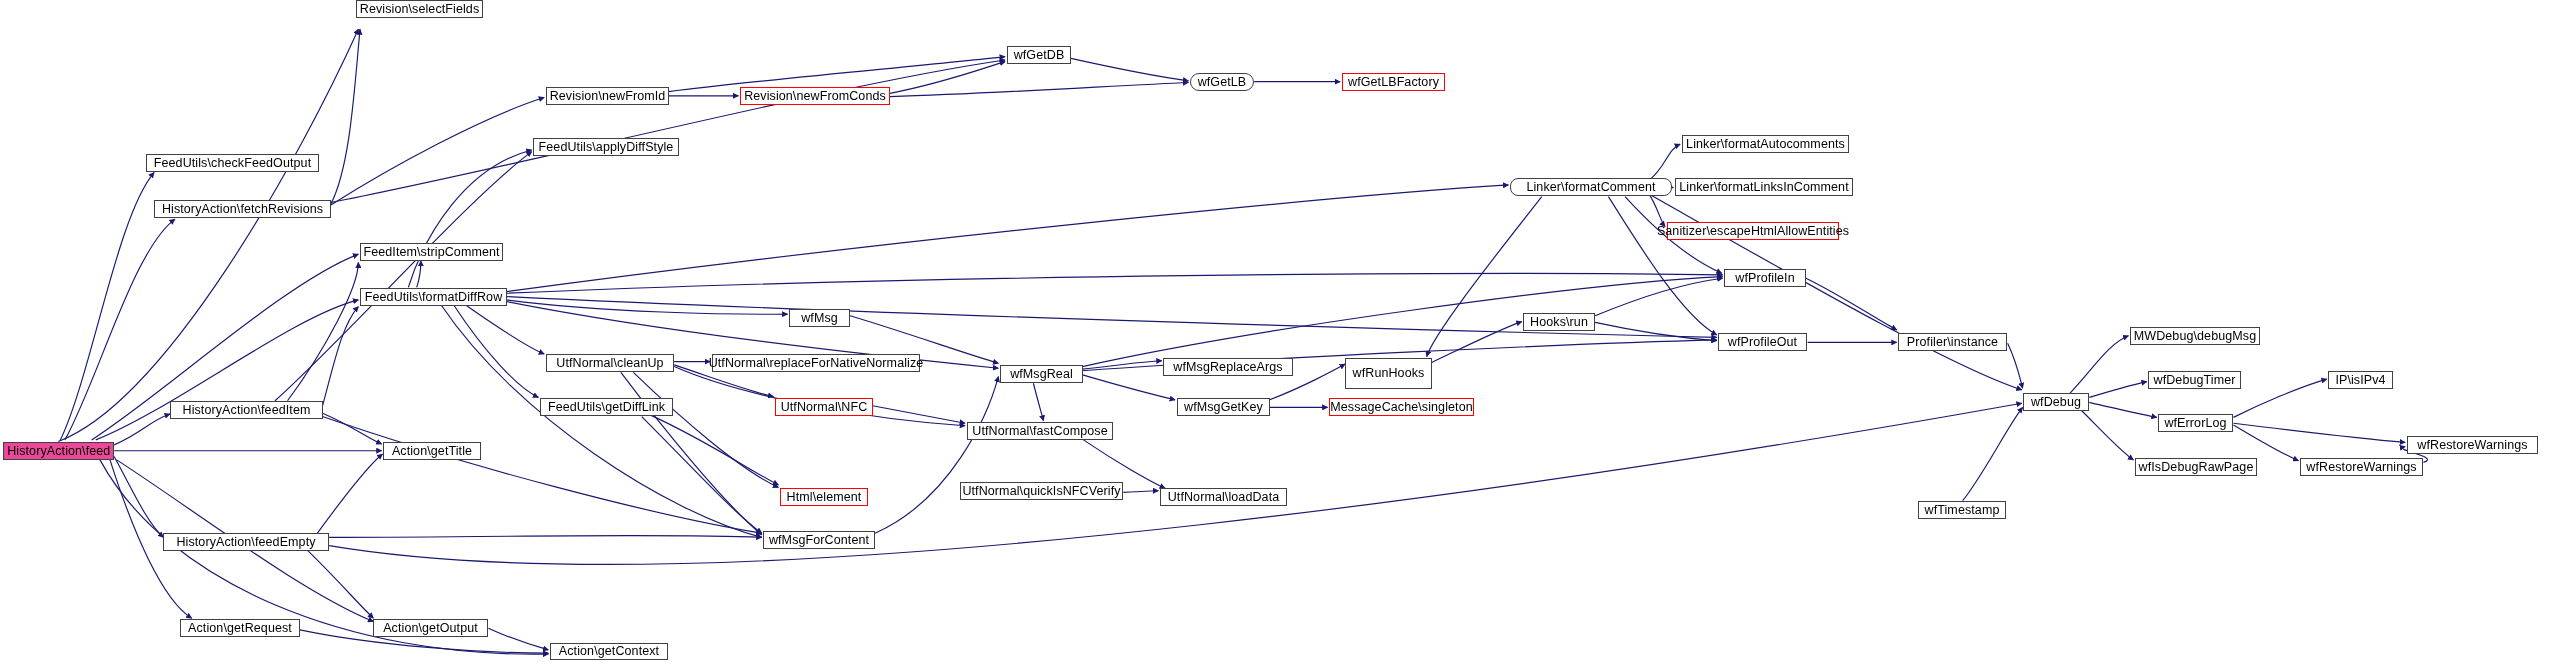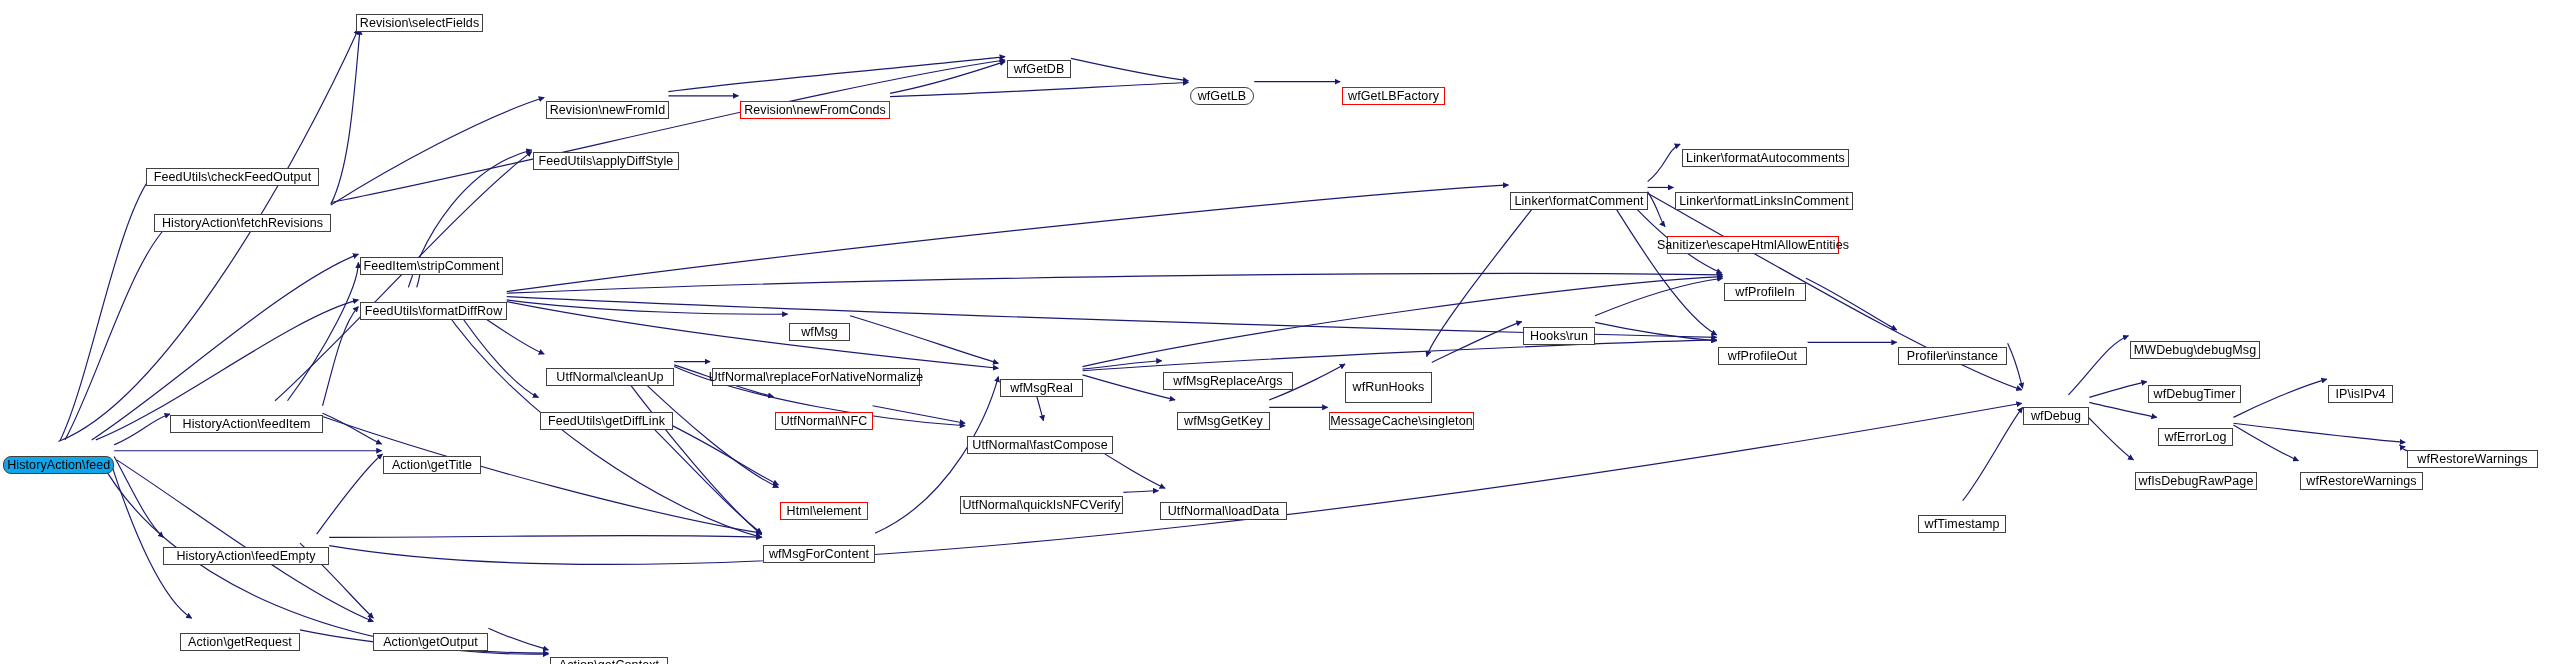--- a/index.html
+++ b/index.html
@@ -32,29 +32,27 @@
     justify-content: center;
     border: 0.8px solid #404040;
     background: #ffffff;
     color: #000000;
     font-size: 12.5px;
     line-height: 1;
     letter-spacing: 0.1px;
     white-space: nowrap;
     padding: 0 5px;
     cursor: pointer;
-    margin-top: 14px;
   }
   .gnode.red {
     border-color: #ff0000;
   }
   .gnode.current {
-    background: #0ea5e9;
+    background: #ec4899;
     border-color: #404040;
-    border-radius: 8px;
   }
   .gnode .glabel {
     pointer-events: none;
   }
 </style>
 </head>
 <body>
 
 <div id="graph-root">
   <svg id="edge-layer" viewBox="0 0 3091 797" preserveAspectRatio="none">
@@ -178,21 +176,21 @@
       </div>
       <div class="gnode" style="left: 533px; top: 138px; width: 146px; height: 18.3px;">
         <span class="glabel">FeedUtils\applyDiffStyle</span>
       </div>
       <div class="gnode" style="left: 360px; top: 243px; width: 143px; height: 18.3px;">
         <span class="glabel">FeedItem\stripComment</span>
       </div>
       <div class="gnode" style="left: 360px; top: 288px; width: 147px; height: 18.3px;">
         <span class="glabel">FeedUtils\formatDiffRow</span>
       </div>
-      <div class="gnode" style="left: 1510px; top: 178px; width: 138px; height: 18.3px;">
+      <div class="gnode" style="left: 1510px; top: 178px; width: 162px; height: 18.3px; border-radius: 8px;">
         <span class="glabel">Linker\formatComment</span>
       </div>
       <div class="gnode" style="left: 1682px; top: 135px; width: 167px; height: 18.3px;">
         <span class="glabel">Linker\formatAutocomments</span>
       </div>
       <div class="gnode" style="left: 1675px; top: 178px; width: 178px; height: 18.3px;">
         <span class="glabel">Linker\formatLinksInComment</span>
       </div>
       <div class="gnode red" style="left: 1667px; top: 222px; width: 172px; height: 18.3px;">
         <span class="glabel">Sanitizer\escapeHtmlAllowEntities</span>

